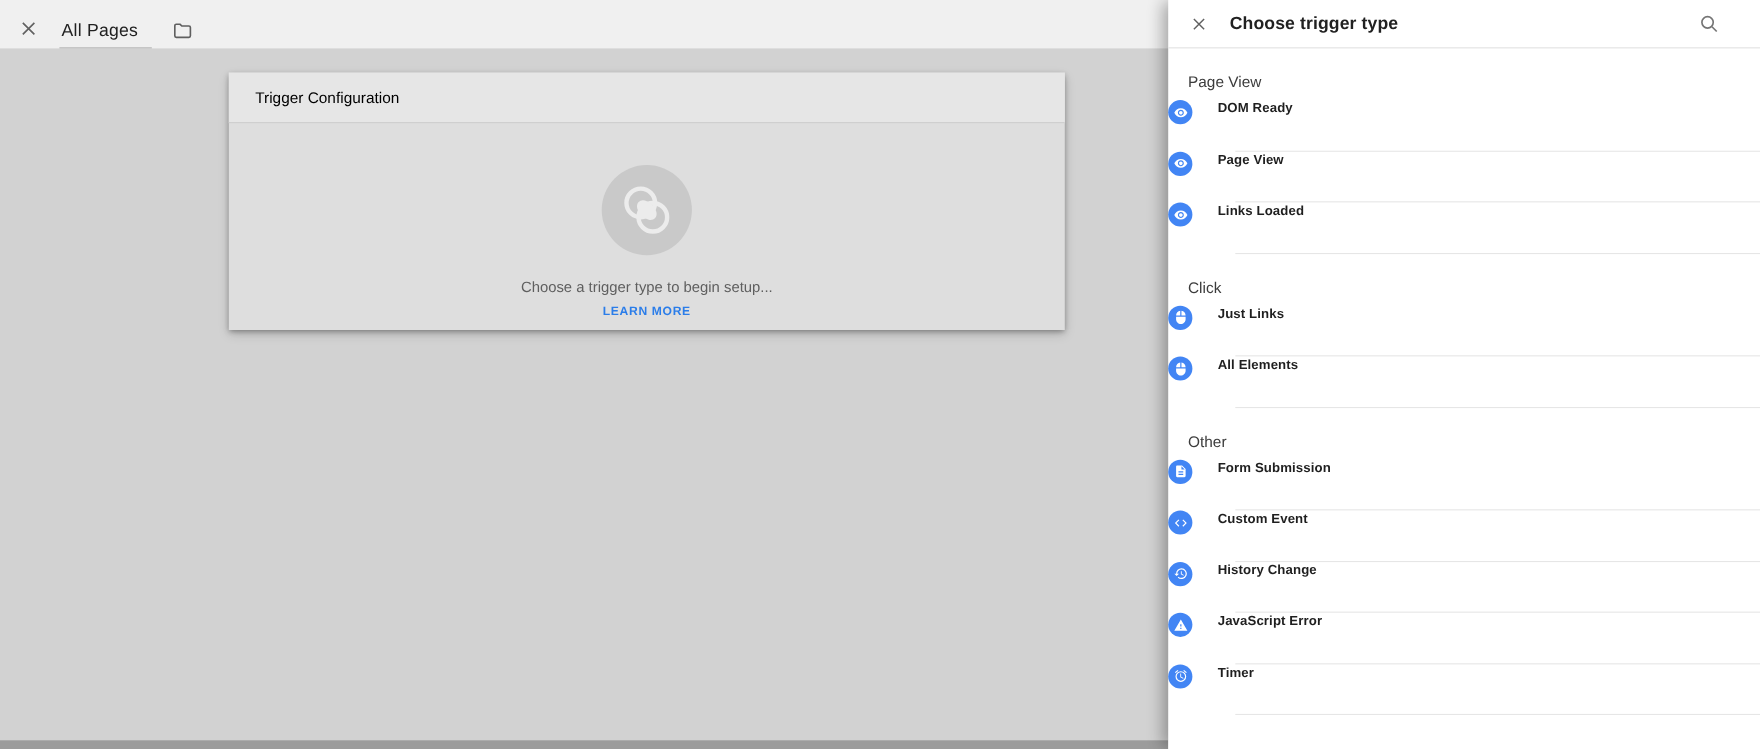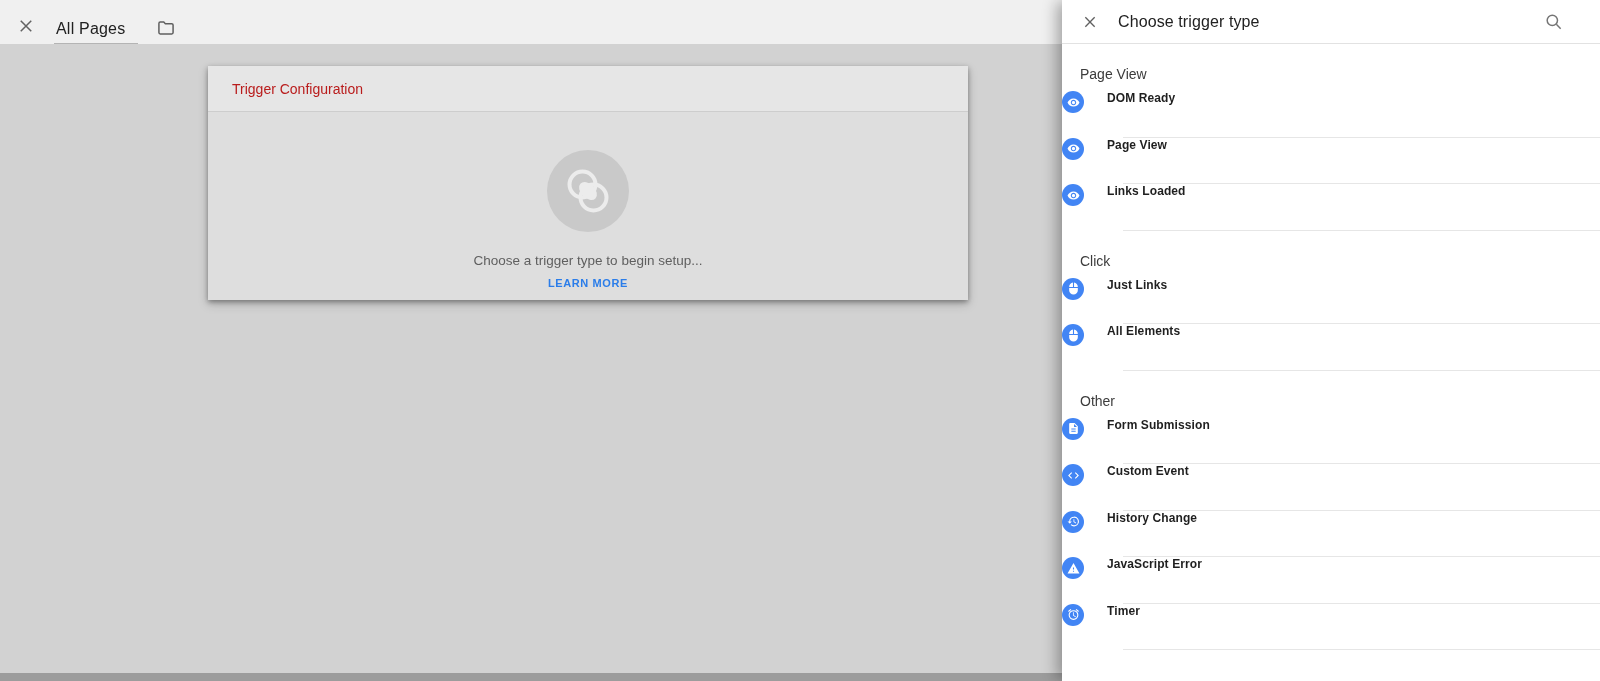--- a/index.html
+++ b/index.html
@@ -9,33 +9,33 @@
   
   .topbar { position:absolute; left:0; top:0; width:100%; height:44px; background:#f0f0f0; display:flex; align-items:flex-end; z-index:1; }
   .topbar .close-btn { width:36px; height:36px; margin-left:8px; display:flex; align-items:center; justify-content:center; cursor:pointer; }
   .editor-title-wrap { margin-left:10px; padding:2px 2px 5px 2px; border-bottom:1px solid #b4b4b4; min-width:84px; }
   .editor-title { font-size:16px; font-weight:500; color:#212121; letter-spacing:.2px; }
   .folder-btn { width:32px; height:32px; margin-left:12px; display:flex; align-items:center; justify-content:center; cursor:pointer; }
 
   
   .card { position:absolute; left:208px; top:66px; width:760px; height:234px; background:#dedede; box-shadow:0 2px 5px rgba(0,0,0,.35), 0 4px 10px rgba(0,0,0,.18); z-index:1; }
   .card-header { height:46px; background:#e6e6e6; border-bottom:1px solid #cdcdcd; display:flex; align-items:center; padding-left:24px; }
-  .card-header-title { font-size:14px; color:#b91c1c; }
+  .card-header-title { font-size:14px; color:#000000; }
   .card-body { height:188px; display:flex; flex-direction:column; align-items:center; padding-top:26px; cursor:pointer;justify-content:center; }
   .placeholder-circle { width:82px; height:82px; border-radius:50%; background:#c9c9c9; display:flex; align-items:center; justify-content:center; }
   .placeholder-text { margin-top:21px; font-size:13.5px; color:#5f5f5f; }
   .learn-more { margin-top:9px; font-size:11px; font-weight:bold; letter-spacing:.6px; color:#2b7de9; cursor:pointer; }
 
   .bottom-strip { position:absolute; left:0; bottom:0; width:1062px; height:8px; background:#9c9c9c; z-index:1; }
 
   
   .panel { position:absolute; left:1062px; top:0; width:538px; height:681px; background:#ffffff; z-index:5; box-shadow:-7px 0 14px -2px rgba(0,0,0,.32); }
   .panel-header { height:44px; display:flex; align-items:center; border-bottom:1px solid #e2e2e2; position:relative; }
   .panel-close { width:28px; height:28px; margin-left:14px; display:flex; align-items:center; justify-content:center; cursor:pointer; }
-  .panel-title { margin-left:14px; font-size:16px; font-weight:normal; color:#212121; letter-spacing:.1px; }
+  .panel-title { margin-left:14px; font-size:16px; font-weight:bold; color:#212121; letter-spacing:.1px; }
   .panel-search { position:absolute; right:34px; top:10px; width:24px; height:24px; display:flex; align-items:center; justify-content:center; cursor:pointer; }
 
   .section-heading { height:47px; display:flex; align-items:flex-end; padding:0 0 9px 18px; font-size:14px; color:#3c3c3c; }
   .trigger-row { height:46.5px; display:flex; align-items:flex-start; position:relative; cursor:pointer; }
   .trigger-row .row-divider { position:absolute; left:61px; right:0; bottom:0; height:1px; background:#e6e6e6; }
   .row-icon { width:22px; height:22px; border-radius:50%; background:#4285f4; display:flex; align-items:center; justify-content:center; flex:none; }
   .row-icon svg { width:13px; height:13px; }
   .row-label { margin-left:23px; font-size:12px; font-weight:bold; color:#1f1f1f; letter-spacing:.1px; }
 
   svg { display:block; }

